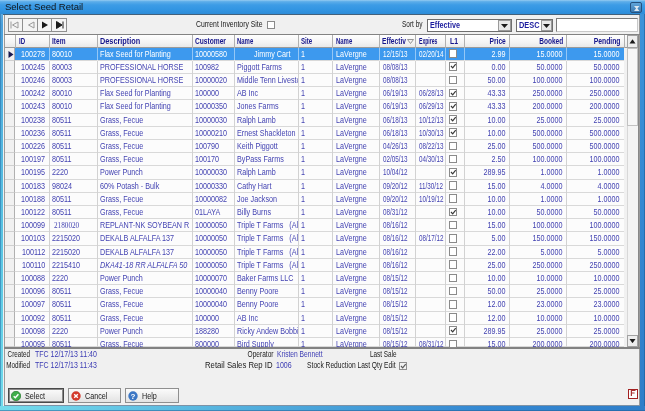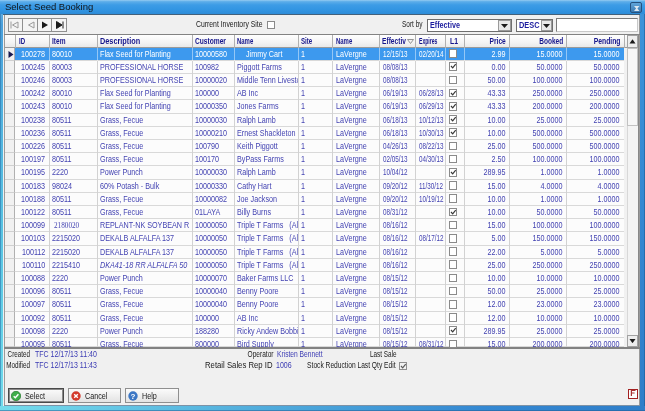--- a/index.html
+++ b/index.html
@@ -13,21 +13,21 @@
 .cb{position:absolute;width:8.5px;height:8.5px;background:#fff;border:1px solid #8a8a8a;}
 </style></head><body>
 <div class="ab" style="left:0;top:0;width:3px;height:411px;background:linear-gradient(180deg,#7ab8e0 0%,#4aa0dc 6%,#50b0de 25%,#58c2e2 55%,#66d2e8 82%,#74dcec 100%);"></div>
 <div class="ab" style="left:0;top:0;width:1px;height:411px;background:#2a6ea6;opacity:.55"></div>
 <div class="ab" style="left:640px;top:0;width:5px;height:411px;background:linear-gradient(180deg,#3c94da 0%,#3488d2 50%,#2f7ec9 100%);"></div>
 <div class="ab" style="left:644px;top:0;width:1px;height:411px;background:#1d5c94;opacity:.6"></div>
 <div class="ab" style="left:0;top:406px;width:645px;height:5px;background:linear-gradient(90deg,#74dcec 0%,#55b2de 35%,#3488d2 75%,#2f7ec9 100%);"></div>
 <div class="ab" style="left:0;top:410px;width:645px;height:1px;background:#1d5c94;opacity:.5"></div>
 <div class="ab" style="left:0;top:0;width:645px;height:14px;background:linear-gradient(180deg,#96ccf2 0%,#5cade9 12%,#3d9ce6 35%,#3295e2 70%,#2d8cd8 100%);"></div>
 <div class="ab" style="left:3px;top:14px;width:637px;height:1px;background:#42607a;"></div>
-<div class="ab" style="left:5px;top:0px;height:13px;line-height:13px;font-size:9.5px;color:#101418;"><span class="t" style="transform:scaleX(1.0)">Select Seed Booking</span></div>
+<div class="ab" style="left:5px;top:0px;height:13px;line-height:13px;font-size:9.5px;color:#101418;"><span class="t" style="transform:scaleX(1.0)">Select Seed Retail</span></div>
 <div class="ab" style="left:630px;top:2px;width:12px;height:11px;border:1px solid #25527f;border-radius:2px;background:linear-gradient(180deg,#5fa5da,#3c7ab2);">
     <svg class="ab" style="left:3.2px;top:3px" width="5.5" height="5">
       <polygon points="0,0 5.5,0 3.4,2.5 5.5,5 0,5 2.1,2.5" fill="#dce8f2"></polygon>
     </svg>
   </div>
 <div class="ab" style="left:4px;top:15px;width:1px;height:391px;background:#9a9a9a;"></div>
 <div class="ab" style="left:639px;top:15px;width:1px;height:391px;background:#9a9a9a;"></div>
 <div class="ab" style="left:4px;top:405px;width:636px;height:1px;background:#7d92a6;"></div>
 <div class="ab" style="left:7.5px;top:18px;width:15.6px;height:13.5px;background:#f4f4f4;border:1px solid #8f8f8f;"></div>
 <div class="ab" style="left:22.1px;top:18px;width:15.6px;height:13.5px;background:#f4f4f4;border:1px solid #8f8f8f;"></div>
@@ -101,21 +101,21 @@
   </svg>
 <div class="ab" style="left:15px;top:47.6px;width:612.0px;height:13.2px;background:#3d99ee;border-bottom:1px solid #d9d9d9;"></div>
 <div class="cell" style="left:15.0px;top:47.6px;width:33.5px;height:13.2px;line-height:13.2px;color:#ffffff;text-align:right;padding-right:3.5px;"><span class="tr">100278</span></div>
 <div class="ab" style="left:48.5px;top:47.6px;width:1px;height:13.2px;background:rgba(255,255,255,0.45);"></div>
 <div class="cell" style="left:48.5px;top:47.6px;width:48.0px;height:13.2px;line-height:13.2px;color:#ffffff;padding-left:3.5px;"><span class="t">80010</span></div>
 <div class="ab" style="left:96.5px;top:47.6px;width:1px;height:13.2px;background:rgba(255,255,255,0.45);"></div>
 <div class="cell" style="left:96.5px;top:47.6px;width:95.0px;height:13.2px;line-height:13.2px;color:#ffffff;padding-left:3.5px;"><span class="t">Flax Seed for Planting</span></div>
 <div class="ab" style="left:191.5px;top:47.6px;width:1px;height:13.2px;background:rgba(255,255,255,0.45);"></div>
 <div class="cell" style="left:191.5px;top:47.6px;width:42.0px;height:13.2px;line-height:13.2px;color:#ffffff;padding-left:3.5px;"><span class="t">10000580</span></div>
 <div class="ab" style="left:233.5px;top:47.6px;width:1px;height:13.2px;background:rgba(255,255,255,0.45);"></div>
-<div class="cell" style="left:233.5px;top:47.6px;width:64.0px;height:13.2px;line-height:13.2px;color:#ffffff;padding-left:12px;"><span class="t">Jimmy Cart</span></div>
+<div class="cell" style="left:233.5px;top:47.6px;width:64.0px;height:13.2px;line-height:13.2px;color:#ffffff;padding-left:20px;"><span class="t">Jimmy Cart</span></div>
 <div class="ab" style="left:297.5px;top:47.6px;width:1px;height:13.2px;background:rgba(255,255,255,0.45);"></div>
 <div class="cell" style="left:297.5px;top:47.6px;width:34.5px;height:13.2px;line-height:13.2px;color:#ffffff;padding-left:3.5px;"><span class="t">1</span></div>
 <div class="ab" style="left:332.0px;top:47.6px;width:1px;height:13.2px;background:rgba(255,255,255,0.45);"></div>
 <div class="cell" style="left:332.0px;top:47.6px;width:46.5px;height:13.2px;line-height:13.2px;color:#ffffff;padding-left:3.5px;"><span class="t">LaVergne</span></div>
 <div class="ab" style="left:378.5px;top:47.6px;width:1px;height:13.2px;background:rgba(255,255,255,0.45);"></div>
 <div class="cell" style="left:378.5px;top:47.6px;width:36.5px;height:13.2px;line-height:13.2px;color:#ffffff;padding-left:4px;"><span class="t" style="transform:scaleX(0.70)">12/15/13</span></div>
 <div class="ab" style="left:415.0px;top:47.6px;width:1px;height:13.2px;background:rgba(255,255,255,0.45);"></div>
 <div class="cell" style="left:415.0px;top:47.6px;width:29.5px;height:13.2px;line-height:13.2px;color:#ffffff;padding-left:4px;"><span class="t" style="transform:scaleX(0.70)">02/20/14</span></div>
 <div class="ab" style="left:444.5px;top:47.6px;width:1px;height:13.2px;background:rgba(255,255,255,0.45);"></div>
 <div class="cb" style="left:448.5px;top:49.2px;background:#fff;"></div>

